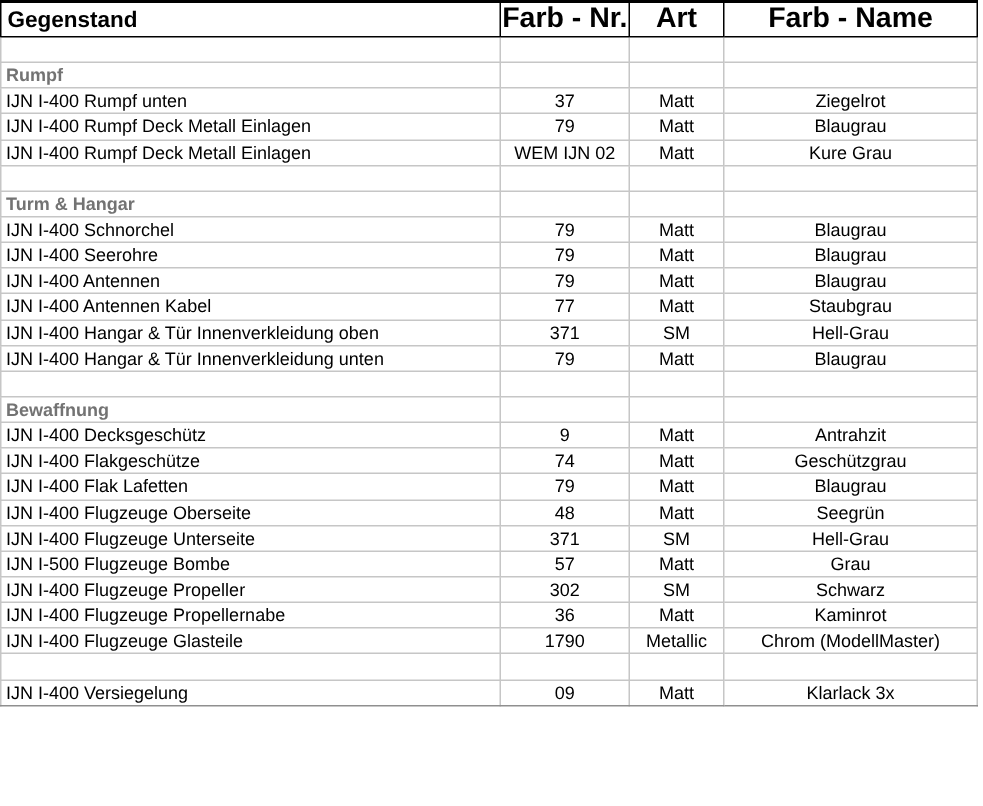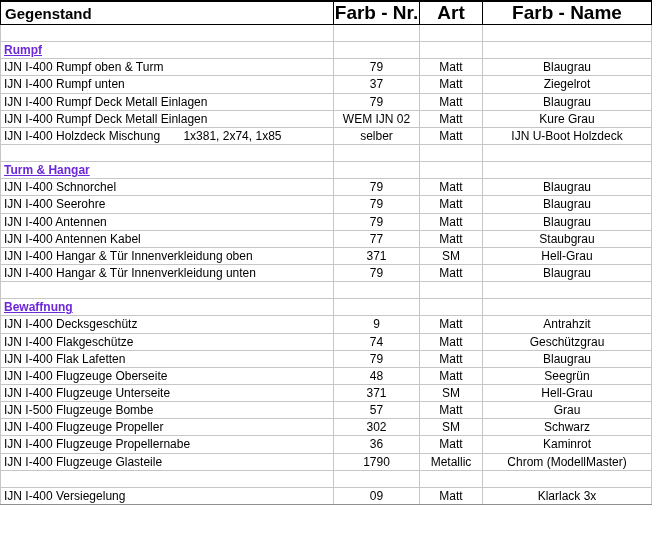--- a/index.html
+++ b/index.html
@@ -60,22 +60,21 @@
     line-height: 14px;
   }
   td.item-cell {
     text-align: left;
     padding-left: 3px;
     white-space: pre;
   }
   td.center-cell { text-align: center; }
   td.section-cell {
     font-weight: bold;
-    color: #6d28d9;
-    text-decoration: underline;
+    color: #737373;
   }
   tbody tr:last-child td { border-bottom: 1px solid #8f8f8f; }
 </style>
 </head>
 <body>
 
 <div class="sheet">
   <table class="paint-table">
     <colgroup>
       <col class="c1">
@@ -98,48 +97,36 @@
           <td class="center-cell"></td>
           <td class="center-cell"></td>
         </tr>
         <tr>
           <td class="item-cell section-cell">Rumpf</td>
           <td class="center-cell"></td>
           <td class="center-cell"></td>
           <td class="center-cell"></td>
         </tr>
         <tr>
-          <td class="item-cell">IJN I-400 Rumpf oben &amp; Turm</td>
-          <td class="center-cell">79</td>
-          <td class="center-cell">Matt</td>
-          <td class="center-cell">Blaugrau</td>
-        </tr>
-        <tr>
           <td class="item-cell">IJN I-400 Rumpf unten</td>
           <td class="center-cell">37</td>
           <td class="center-cell">Matt</td>
           <td class="center-cell">Ziegelrot</td>
         </tr>
         <tr>
           <td class="item-cell">IJN I-400 Rumpf Deck Metall Einlagen</td>
           <td class="center-cell">79</td>
           <td class="center-cell">Matt</td>
           <td class="center-cell">Blaugrau</td>
         </tr>
         <tr>
           <td class="item-cell">IJN I-400 Rumpf Deck Metall Einlagen</td>
           <td class="center-cell">WEM IJN 02</td>
           <td class="center-cell">Matt</td>
           <td class="center-cell">Kure Grau</td>
-        </tr>
-        <tr>
-          <td class="item-cell">IJN I-400 Holzdeck Mischung       1x381, 2x74, 1x85</td>
-          <td class="center-cell">selber</td>
-          <td class="center-cell">Matt</td>
-          <td class="center-cell">IJN U-Boot Holzdeck</td>
         </tr>
         <tr>
           <td class="item-cell"></td>
           <td class="center-cell"></td>
           <td class="center-cell"></td>
           <td class="center-cell"></td>
         </tr>
         <tr>
           <td class="item-cell section-cell">Turm &amp; Hangar</td>
           <td class="center-cell"></td>

